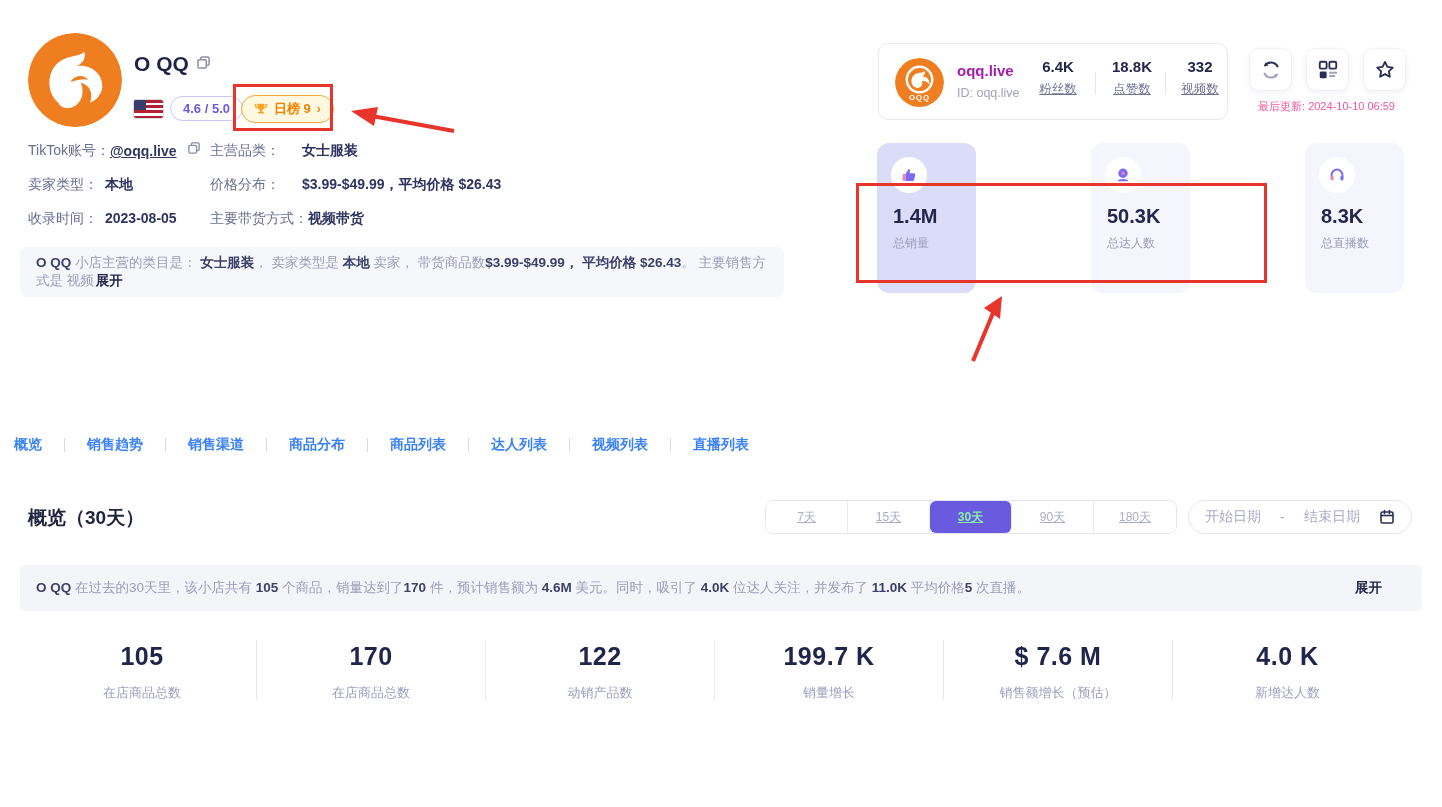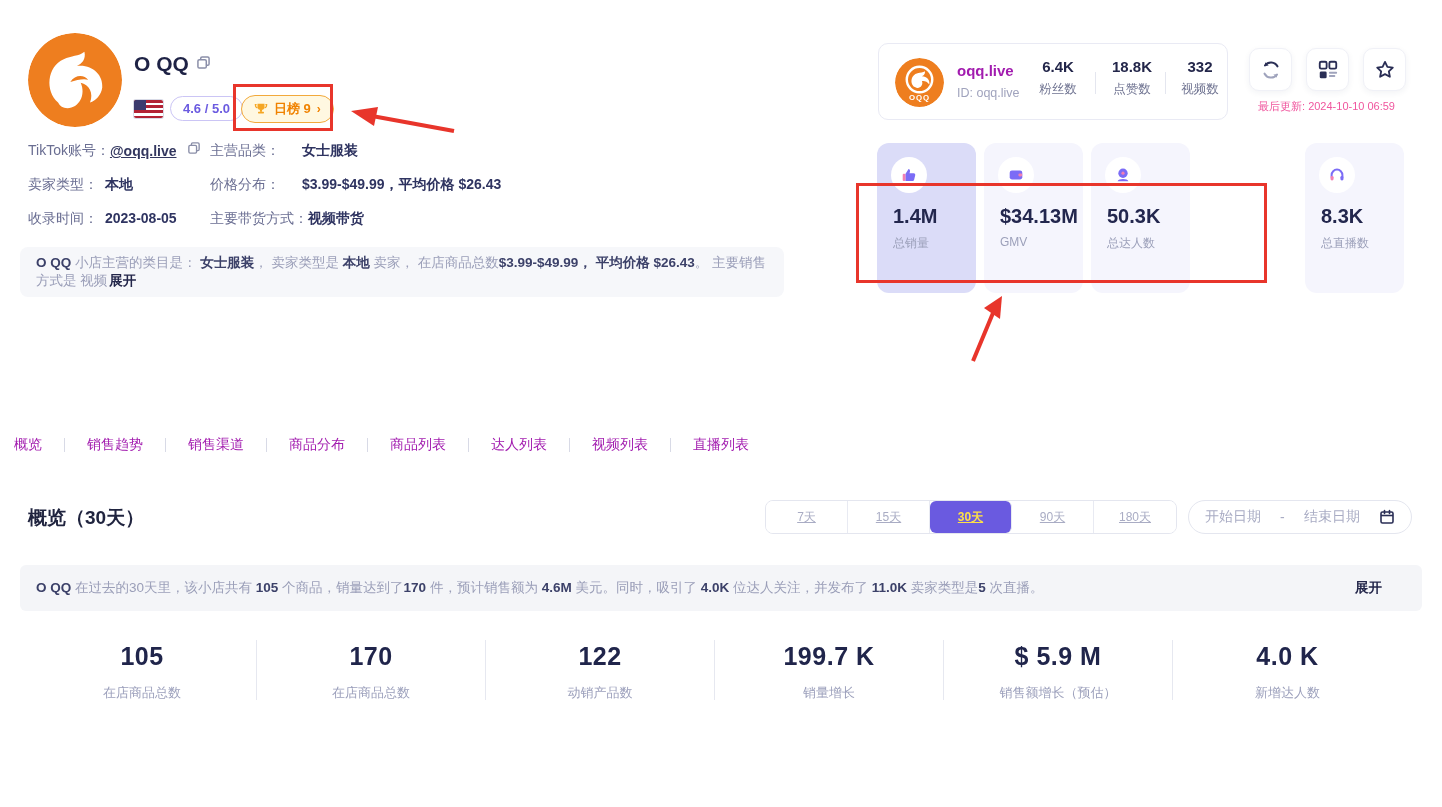--- a/index.html
+++ b/index.html
@@ -32,21 +32,21 @@
   .summary-band b { color:#3C4169; }
   .summary-band .expand { color:#23264A; font-weight:bold; margin-left:2px; cursor:pointer; }
 
   
   .account-card { position:absolute; left:878px; top:43px; width:350px; height:77px; border:1px solid #E9EAF4; border-radius:10px; background:#fff; }
   .avatar-sm { position:absolute; left:16px; top:14px; width:49px; height:49px; border-radius:50%; }
   .acct-name { position:absolute; left:78px; top:18px; font-size:15px; font-weight:bold; color:#a21caf; }
   .acct-id { position:absolute; left:78px; top:42px; font-size:12.5px; color:#A0A3BD; }
   .acct-stat { position:absolute; top:14px; width:62px; text-align:center; }
   .acct-stat .v { font-size:15px; font-weight:bold; color:#23264A; }
-  .acct-stat .l { font-size:12.5px; color:#6F7391; margin-top:6px; }
+  .acct-stat .l { font-size:12.5px; color:#6F7391; margin-top:6px;text-decoration:underline; }
   .as0 { left:148px; } .as1 { left:222px; } .as2 { left:290px; }
   .acct-div { position:absolute; top:28px; width:1px; height:22px; background:#E4E6EF; }
   .ad0 { left:216px; } .ad1 { left:286px; }
 
   .icon-btn { position:absolute; top:48px; width:43px; height:43px; border-radius:10px; background:#fff; border:1px solid #F0F1F7; box-shadow:0 2px 6px rgba(40,45,90,.06); display:flex; align-items:center; justify-content:center; cursor:pointer; }
   .ib0 { left:1249px; } .ib1 { left:1306px; } .ib2 { left:1363px; }
   .last-update { position:absolute; left:1247px; top:99px; width:159px; text-align:center; font-size:11px; color:#F0569E; white-space:nowrap; }
 
   .tile { position:absolute; top:143px; width:99px; height:150px; border-radius:12px; background:#F5F5FD; }
   .tile.selected { background:#DBDCF8; }
@@ -61,30 +61,30 @@
   .ar2 { left:856px; top:183px; width:411px; height:100px; }
   .anno-svg { position:absolute; left:0; top:0; width:1442px; height:807px; z-index:9; pointer-events:none; }
 
   
   .tab-band { position:absolute; left:0; top:330px; width:1442px; height:77px; background:#F5F6F9; border-bottom:1px solid #E4E6EF; }
   .tab { position:absolute; top:32px; font-size:22px; font-weight:bold; color:#ABAEC9; cursor:pointer; }
   .tab.active { color:#20243F; }
   .tb0 { left:14px; } .tb1 { left:143px; } .tb2 { left:267px; }
   .tab-underline { position:absolute; left:14px; top:73px; width:96px; height:4px; border-radius:2px; background:#5F51D8; }
 
-  .subnav { position:absolute; left:14px; top:436px; display:flex; align-items:center; font-size:14px; font-weight:normal; color:#a21caf; }
+  .subnav { position:absolute; left:14px; top:436px; display:flex; align-items:center; font-size:14px; font-weight:bold; color:#3b82f6; }
   .subnav .sn-item { padding:0 0; cursor:pointer; white-space:nowrap; }
   .subnav .sn-div { width:1px; height:14px; background:#D8DAE6; margin:0 22px; }
 
   
   .ov-title { position:absolute; left:28px; top:505px; font-size:19px; font-weight:bold; color:#20243F; }
   .seg { position:absolute; left:765px; top:500px; height:34px; display:flex; border:1px solid #E4E6EF; border-radius:8px; overflow:hidden; background:#fff; }
   .seg-btn { width:82px; height:100%; display:flex; align-items:center; justify-content:center; font-size:12px; color:#A9ACC4; border-right:1px solid #E8EAF2; cursor:pointer; background:#fff;text-decoration:underline; }
   .seg-btn:last-child { border-right:none; }
-  .seg-btn.selected { background:#6A5AE0; color:#fde047; font-weight:bold; border-radius:6px; }
+  .seg-btn.selected { background:#6A5AE0; color:#86efac; font-weight:bold; border-radius:6px; }
   .date-pill { position:absolute; left:1188px; top:500px; width:224px; height:34px; border:1px solid #E4E6EF; border-radius:17px; background:#fff; display:flex; align-items:center; justify-content:space-between; padding:0 16px; font-size:14px; color:#A9ACC4; cursor:pointer; }
 
   .ov-band { position:absolute; left:20px; top:565px; width:1402px; height:46px; background:#F4F5F8; border-radius:6px; display:flex; align-items:center; padding:0 40px 0 16px; font-size:13.5px; color:#9A9EB8; }
   .ov-band b { color:#3C4169; }
   .ov-band .expand { position:absolute; right:40px; color:#23264A; font-weight:bold; cursor:pointer; }
 
   .stats-grid { position:absolute; left:28px; top:630px; width:1379px; }
   .stat-cell { position:absolute; width:229px; text-align:center; }
   .stat-cell .sv { font-size:25px; font-weight:bold; color:#20254B; letter-spacing:.5px; }
   .stat-cell .sl { font-size:13px; color:#9B9FBB; margin-top:13px; }
@@ -161,21 +161,21 @@
         <span class="info-label">价格分布：</span>
         <span class="info-value">$3.99-$49.99，平均价格 $26.43</span>
       </div>
       <div class="info-row c2 r3">
         <span class="info-label">主要带货方式：</span>
         <span class="info-value">视频带货</span>
       </div>
     </div>
 
     <div class="summary-band">
-      <span><b>O QQ</b><span> 小店主营的类目是： </span><b>女士服装</b><span>， 卖家类型是 </span><b>本地</b><span> 卖家， 在店商品总数</span><b>$3.99-$49.99， 平均价格 $26.43</b><span>。 主要销售方式是 视频</span><span class="expand">展开</span></span>
+      <span><b>O QQ</b><span> 小店主营的类目是： </span><b>女士服装</b><span>， 卖家类型是 </span><b>本地</b><span> 卖家， 带货商品数</span><b>$3.99-$49.99， 平均价格 $26.43</b><span>。 主要销售方式是 视频</span><span class="expand">展开</span></span>
     </div>
 
     <div class="account-card">
       <svg class="avatar-sm" viewBox="0 0 100 100">
         <circle cx="50" cy="50" r="50" fill="#EE7E1F"></circle>
         <circle cx="50" cy="44" r="26" fill="none" stroke="#fff" stroke-width="5"></circle>
         <path d="M38 58 C30 50 33 34 46 31 C52 29 57 30 61 27 C62 33 58 36 55 37 C65 37 72 45 70 54 C66 48 60 46 55 47 C58 55 52 62 45 61 Z" fill="#fff"></path>
         <text x="50" y="86" text-anchor="middle" font-size="16" font-weight="bold" fill="#fff" letter-spacing="2">OQQ</text>
       </svg>
       <div class="acct-name">oqq.live</div>
@@ -221,30 +221,20 @@
 
     <div class="tile t0 selected">
       <div class="icon-circle">
           <svg width="18" height="18" viewBox="0 0 20 20">
             <path d="M6 9 L9.5 3.2 C10.8 3.5 11.4 4.6 11.1 6L10.6 8 H15.2 C16.4 8 17.2 9 16.9 10.2 L15.7 15.2 C15.5 16.2 14.7 16.8 13.7 16.8 H6 Z" fill="#7B6CF6"></path>
             <rect x="3" y="8.6" width="3" height="8.2" rx="1.2" fill="#F27FB2"></rect>
           </svg>
         </div>
       <div class="tv">1.4M</div>
       <div class="tl">总销量</div>
-    </div>
-    <div class="tile t1">
-      <div class="icon-circle">
-          <svg width="18" height="18" viewBox="0 0 20 20">
-            <rect x="3" y="5" width="14" height="10" rx="2.4" fill="#7B6CF6"></rect>
-            <rect x="12.6" y="8.4" width="4.4" height="3.2" rx="1.6" fill="#F27FB2"></rect>
-          </svg>
-        </div>
-      <div class="tv">$34.13M</div>
-      <div class="tl">GMV</div>
     </div>
     <div class="tile t2">
       <div class="icon-circle">
           <svg width="18" height="18" viewBox="0 0 20 20">
             <circle cx="10" cy="8" r="5.2" fill="#7B6CF6"></circle>
             <path d="M4 17 C4.8 13.6 15.2 13.6 16 17 Z" fill="#7B6CF6"></path>
             <circle cx="10" cy="8" r="1.8" fill="#F27FB2"></circle>
           </svg>
         </div>
       <div class="tv">50.3K</div>
@@ -297,21 +287,21 @@
     <span>-</span>
     <span>结束日期</span>
     <svg width="16" height="16" viewBox="0 0 16 16">
         <rect x="2" y="3" width="12" height="11" rx="1.5" fill="none" stroke="#2A2E55" stroke-width="1.6"></rect>
         <path d="M2 6.5h12" stroke="#2A2E55" stroke-width="1.6"></path>
         <path d="M5.5 1.5v3M10.5 1.5v3" stroke="#2A2E55" stroke-width="1.6" stroke-linecap="round"></path>
       </svg>
   </div>
 
   <div class="ov-band">
-    <span><b>O QQ</b><span> 在过去的30天里，该小店共有 </span><b>105</b><span> 个商品，销量达到了</span><b>170</b><span> 件，预计销售额为 </span><b>4.6M</b><span> 美元。同时，吸引了 </span><b>4.0K</b><span> 位达人关注，并发布了 </span><b>11.0K</b><span> 卖家类型是</span><b>5</b><span> 次直播。</span></span>
+    <span><b>O QQ</b><span> 在过去的30天里，该小店共有 </span><b>105</b><span> 个商品，销量达到了</span><b>170</b><span> 件，预计销售额为 </span><b>4.6M</b><span> 美元。同时，吸引了 </span><b>4.0K</b><span> 位达人关注，并发布了 </span><b>11.0K</b><span> 平均价格</span><b>5</b><span> 次直播。</span></span>
     <span class="expand">展开</span>
   </div>
 
   <div class="stats-grid">
     <div class="stat-cell row1 sc0 bordered">
       <div class="sv">105</div>
         <div class="sl">在店商品总数</div>
     </div>
     <div class="stat-cell row1 sc1 bordered">
       <div class="sv">170</div>
@@ -319,21 +309,21 @@
     </div>
     <div class="stat-cell row1 sc2 bordered">
       <div class="sv">122</div>
         <div class="sl">动销产品数</div>
     </div>
     <div class="stat-cell row1 sc3 bordered">
       <div class="sv">199.7 K</div>
         <div class="sl">销量增长</div>
     </div>
     <div class="stat-cell row1 sc4 bordered">
-      <div class="sv">$ 5.9 M</div>
+      <div class="sv">$ 7.6 M</div>
         <div class="sl">销售额增长（预估）</div>
     </div>
     <div class="stat-cell row1 sc5">
       <div class="sv">4.0 K</div>
         <div class="sl">新增达人数</div>
     </div>
     <div class="stat-cell row2 sc0 bordered">
       <div class="sv">11.0 K</div>
         <div class="sl">新增视频数</div>
     </div>

